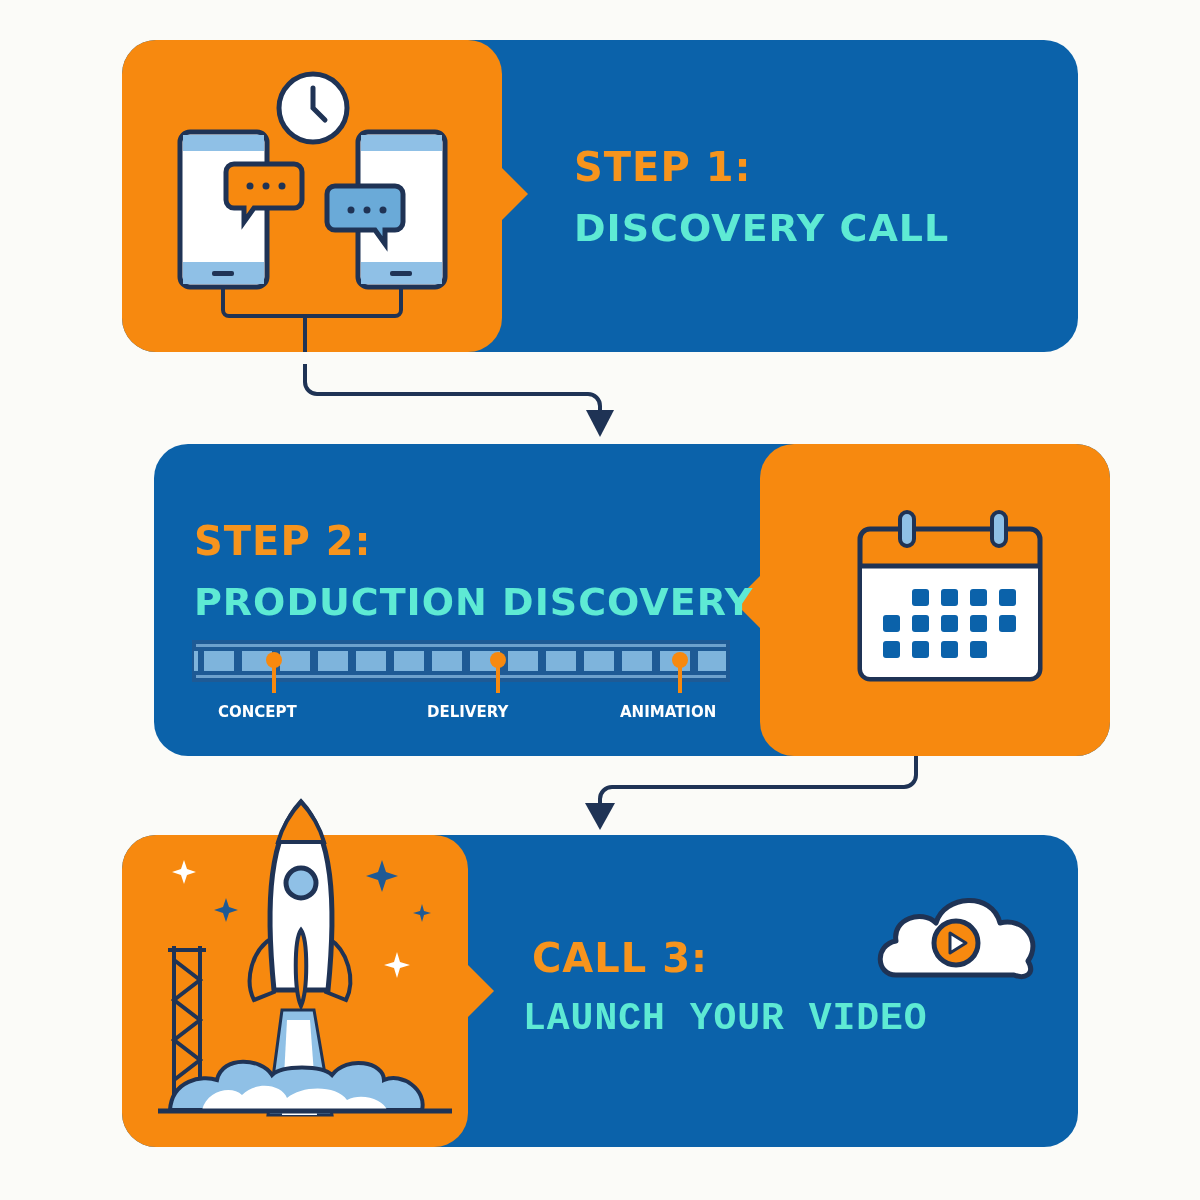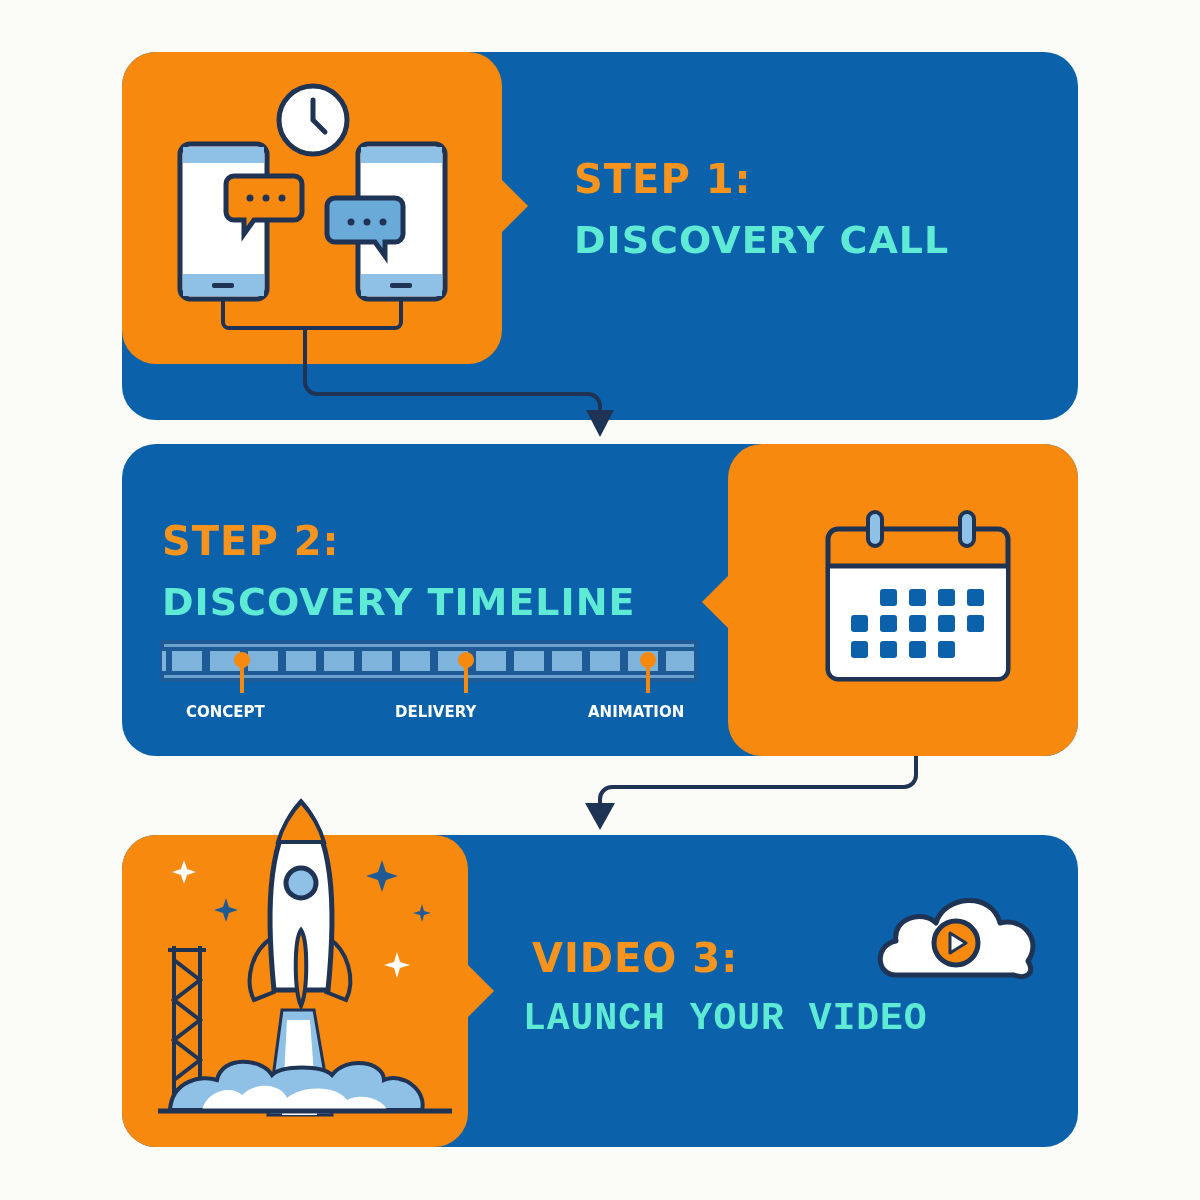--- a/index.html
+++ b/index.html
@@ -9,21 +9,21 @@
   .notch-r { position: absolute; width: 0; height: 0; border-top: 28px solid transparent; border-bottom: 28px solid transparent; border-left: 28px solid #f7890f; }
   .notch-l { position: absolute; width: 0; height: 0; border-top: 28px solid transparent; border-bottom: 28px solid transparent; border-right: 28px solid #f7890f; }
   .step { position: absolute; font-weight: bold; color: #f7941d; font-size: 40px; letter-spacing: 1px; }
   .title { position: absolute; font-weight: bold; color: #5eead4; font-size: 38px; letter-spacing: 1px; }
   .lbl { position: absolute; font-weight: bold; color: #ffffff; font-size: 15px; }
   svg { position: absolute; overflow: visible; }
 </style>
 </head>
 <body>
 
-<div class="card" style="top:52px;height:368px;">
+<div class="card" style="top:40px;height:312px;">
   <div class="orange" style="left:0;top:0;width:380px;height:312px;"></div>
   <div class="notch-r" style="left:378px;top:126px;"></div>
   <svg style="left:0;top:0;" width="380" height="312" viewBox="0 0 380 312">
     <circle cx="191" cy="68" r="34" fill="#fff" stroke="#1f3355" stroke-width="5"></circle>
     <path d="M191 48 V68 L203 80" fill="none" stroke="#1f3355" stroke-width="5" stroke-linecap="round"></path>
     <rect x="58" y="92" width="87" height="155" rx="10" fill="#fff" stroke="#1f3355" stroke-width="5"></rect>
     <rect x="61" y="95" width="81" height="16" fill="#8fc0e6"></rect>
     <rect x="61" y="222" width="81" height="22" fill="#8fc0e6"></rect>
     <rect x="90" y="231" width="22" height="5" rx="2" fill="#1f3355"></rect>
     <rect x="236" y="92" width="87" height="155" rx="10" fill="#fff" stroke="#1f3355" stroke-width="5"></rect>
@@ -43,25 +43,25 @@
   </svg>
   <div class="step" style="left:452px;top:104px;">STEP 1:</div>
   <div class="title" style="left:452px;top:166px;">DISCOVERY CALL</div>
 </div>
 
 <svg style="left:0;top:0;" width="1200" height="1200">
   <path d="M305 364 V382 a12 12 0 0 0 12 12 H588 a12 12 0 0 1 12 12 V412" fill="none" stroke="#1f3355" stroke-width="4"></path>
   <path d="M586 410 H614 L600 437 Z" fill="#1f3355"></path>
 </svg>
 
-<div class="card" style="top:444px;height:312px;">
+<div class="card" style="top:444px;height:312px;margin-left:32px;">
   <div class="orange" style="left:606px;top:0;width:350px;height:312px;"></div>
   <div class="notch-l" style="left:580px;top:130px;"></div>
   <div class="step" style="left:40px;top:74px;">STEP 2:</div>
-  <div class="title" style="left:40px;top:136px;">DISCOVERY TIMELINE</div>
+  <div class="title" style="left:40px;top:136px;">PRODUCTION DISCOVERY</div>
   <svg style="left:38px;top:196px;" width="540" height="90" viewBox="0 0 540 90">
     <rect x="0" y="0" width="538" height="42" fill="#1e5a95"></rect>
     <g fill="#8fc0e6" opacity="0.7">
       <rect x="4" y="4" width="530" height="3"></rect>
       <rect x="4" y="35" width="530" height="3"></rect>
     </g>
     <g fill="#7eb4dc">
       <rect x="2" y="11" width="4" height="20"></rect>
       <rect x="12" y="11" width="30" height="20"></rect>
         <rect x="50" y="11" width="30" height="20"></rect>
@@ -143,20 +143,20 @@
     <path d="M48 330 C50 300 80 295 95 300 C100 275 140 278 150 295 C160 285 200 285 210 295 C225 275 262 282 262 300 C280 292 305 310 300 330 Z" fill="#8fc0e6" stroke="#1f3355" stroke-width="4"></path>
     <path d="M80 330 C85 310 110 305 120 315 C135 300 160 305 165 318 C180 305 215 305 225 320 C240 312 262 320 265 330 Z" fill="#fff"></path>
     <line x1="36" y1="331" x2="330" y2="331" stroke="#1f3355" stroke-width="5"></line>
     <path d="M150 158 C130 170 122 200 132 220 L152 212 Z" fill="#f7890f" stroke="#1f3355" stroke-width="4"></path>
     <path d="M206 158 C226 170 234 200 224 220 L204 212 Z" fill="#f7890f" stroke="#1f3355" stroke-width="4"></path>
     <path d="M179 22 C210 55 215 120 206 210 H152 C143 120 148 55 179 22 Z" fill="#fff" stroke="#1f3355" stroke-width="5"></path>
     <path d="M179 22 C192 36 198 48 202 62 H156 C160 48 166 36 179 22 Z" fill="#f7890f" stroke="#1f3355" stroke-width="4"></path>
     <circle cx="179" cy="103" r="15" fill="#8fc0e6" stroke="#1f3355" stroke-width="5"></circle>
     <path d="M179 150 C186 160 186 210 179 226 C172 210 172 160 179 150 Z" fill="#f7890f" stroke="#1f3355" stroke-width="4"></path>
   </svg>
-  <div class="step" style="left:410px;top:100px;">VIDEO 3:</div>
+  <div class="step" style="left:410px;top:100px;">CALL 3:</div>
   <div class="title" style="left:401px;top:162px;font-family:Liberation Mono, monospace;">LAUNCH YOUR VIDEO</div>
   <svg style="left:752px;top:48px;" width="170" height="110" viewBox="0 0 170 110">
     <path d="M22 92 C2 92 0 62 22 58 C18 36 48 26 62 40 C70 12 118 8 126 40 C150 34 168 58 154 78 C162 92 150 96 140 92 Z" fill="#fff" stroke="#1f3355" stroke-width="5" stroke-linejoin="round"></path>
     <circle cx="82" cy="60" r="22" fill="#f7890f" stroke="#1f3355" stroke-width="5"></circle>
     <path d="M76 50 L92 60 L76 70 Z" fill="#fff" stroke="#1f3355" stroke-width="3" stroke-linejoin="round"></path>
   </svg>
 </div>
 
 </body></html>

